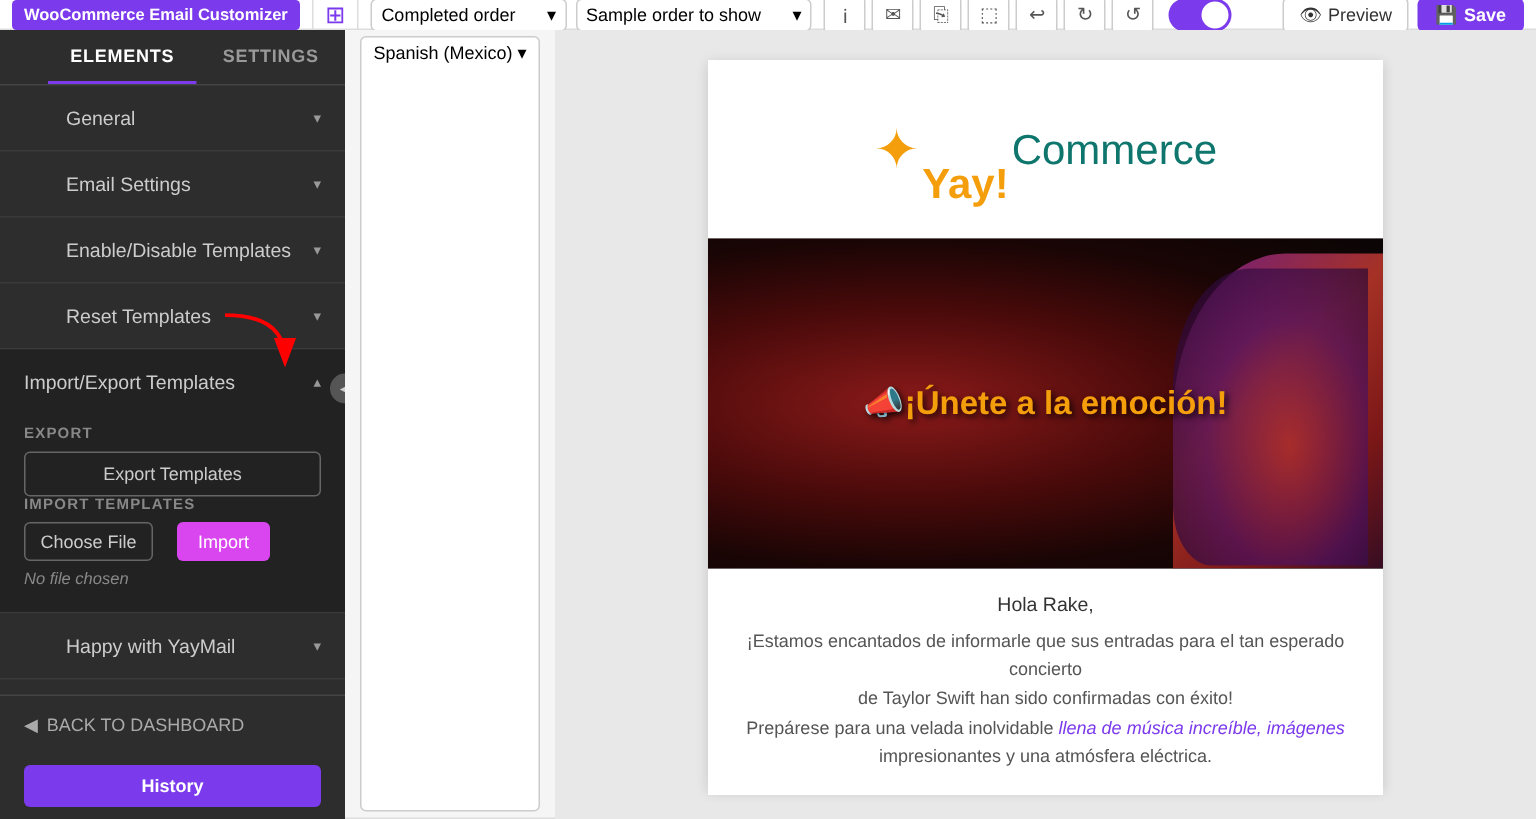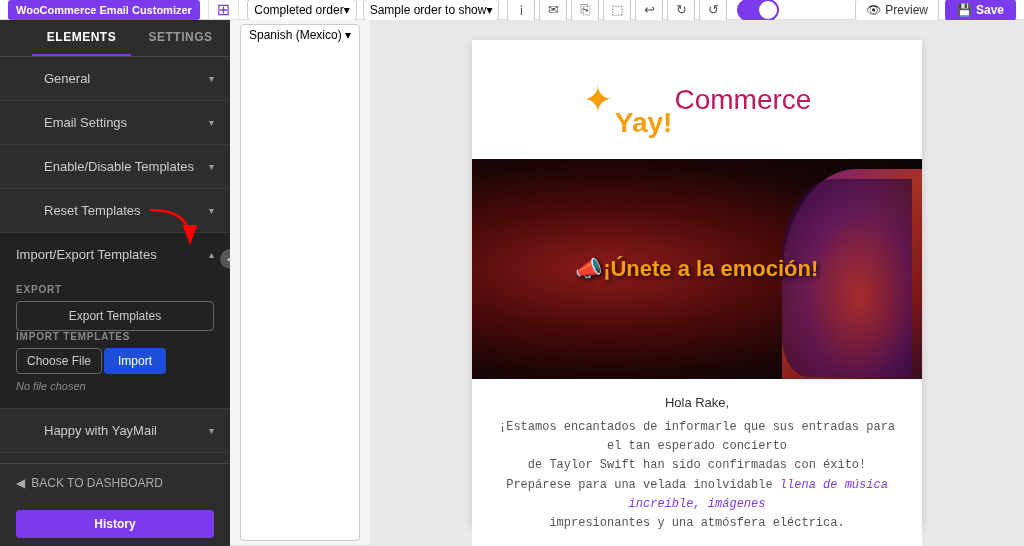--- a/index.html
+++ b/index.html
@@ -11,21 +11,21 @@
       border-bottom: 1px solid #ddd; padding: 0 8px; gap: 6px; flex-shrink: 0;
     }
     .topbar-brand {
       background: #7c3aed; color: #fff; font-size: 11px; font-weight: 600;
       padding: 4px 8px; border-radius: 3px; white-space: nowrap;
     }
     .topbar-divider { width: 1px; height: 20px; background: #ddd; margin: 0 2px; }
     .topbar-grid-icon { color: #7c3aed; font-size: 16px; cursor: pointer; }
     .topbar-select {
       border: 1px solid #ccc; border-radius: 4px; padding: 3px 6px; font-size: 12px;
-      background: #fff; cursor: pointer; display: flex; align-items: center; gap: 0;
+      background: #fff; cursor: pointer; display: flex; align-items: center; gap: 21px;
     }
     .topbar-toolbar { display: flex; align-items: center; gap: 4px; margin-left: 2px; }
     .toolbar-btn {
       width: 28px; height: 26px; border: 1px solid #ccc; border-radius: 4px;
       background: #fff; cursor: pointer; display: flex; align-items: center;
       justify-content: center; font-size: 13px; color: #555;
     }
     .topbar-toggle { margin-left: 4px; display: flex; align-items: center; }
     .toggle-track {
       width: 42px; height: 22px; background: #7c3aed; border-radius: 11px;
@@ -79,27 +79,27 @@
       padding: 14px 16px; cursor: pointer;
     }
     .import-export-header-label { font-size: 13px; color: #ccc; }
     .chevron-up { font-size: 10px; color: #999; }
     .import-export-body { padding: 8px 16px 16px; }
     .ie-label { font-size: 10px; font-weight: 700; color: #888; letter-spacing: 0.8px; margin-bottom: 6px; text-transform: uppercase; }
     .export-btn {
       width: 100%; border: 1px solid #666; border-radius: 4px; background: transparent;
       color: #ccc; padding: 7px 0; font-size: 12px; cursor: pointer; 
     }
-    .import-row { display: flex; gap: 2px; margin-bottom: 6px; }
+    .import-row { display: flex; gap: 16px; margin-bottom: 6px; }
     .choose-file-btn {
       border: 1px solid #666; border-radius: 4px; background: transparent;
       color: #ccc; padding: 5px 10px; font-size: 12px; cursor: pointer;
     }
     .import-btn {
-      border: none; border-radius: 4px; background: #1d4ed8;
+      border: none; border-radius: 4px; background: #d946ef;
       color: #fff; padding: 5px 14px; font-size: 12px; cursor: pointer;
     }
     .no-file-text { font-size: 11px; color: #888; font-style: italic; }
 
     
     .red-arrow-container {
       position: relative; display: flex; align-items: center;
     }
 
     
@@ -130,40 +130,40 @@
       box-shadow: 0 2px 8px rgba(0,0,0,0.15); min-height: 480px;
     }
     .email-header {
       background: #fff; padding: 20px; text-align: center;
     }
     .yay-logo { display: flex; align-items: center; justify-content: center; gap: 2px; }
     .yay-icon {
       color: #f59e0b; font-size: 36px; line-height: 1;
     }
     .yay-text-yay { color: #f59e0b; font-size: 28px; font-weight: 700; margin-top: 47px; }
-    .yay-text-commerce { color: #be185d; font-size: 28px; font-weight: 400; }
+    .yay-text-commerce { color: #0f766e; font-size: 28px; font-weight: 400; }
 
     .email-hero {
       width: 100%; background: #1a0a0a;
       display: flex; align-items: center; justify-content: center;
       position: relative; overflow: hidden; min-height: 220px;
     }
     .hero-bg {
       position: absolute; inset: 0;
       background: radial-gradient(ellipse at 30% 50%, #8b1a1a 0%, #4a0a0a 40%, #1a0505 70%, #0a0505 100%);
     }
     .hero-text {
       position: relative; z-index: 2; color: #f59e0b; font-size: 22px;
       font-weight: 800; text-align: center; padding: 20px;
       text-shadow: 2px 2px 4px rgba(0,0,0,0.8);
     }
 
     .email-body { padding: 16px 24px; text-align: center; background: #fff; }
     .email-greeting { font-size: 13px; color: #333; margin-bottom: 8px; }
-    .email-body-text { font-size: 12px; color: #555; line-height: 1.6; font-family: Liberation Mono, monospace; }
+    .email-body-text { font-size: 12px; color: #555; line-height: 1.6; }
     .email-highlight { color: #7c3aed; font-style: italic; }
 
     
     .sidebar::-webkit-scrollbar { width: 4px; }
     .sidebar::-webkit-scrollbar-thumb { background: #555; border-radius: 2px; }
     .canvas-scroll::-webkit-scrollbar { width: 6px; }
     .canvas-scroll::-webkit-scrollbar-thumb { background: #bbb; border-radius: 3px; }
   </style>
 </head>
 <body>

